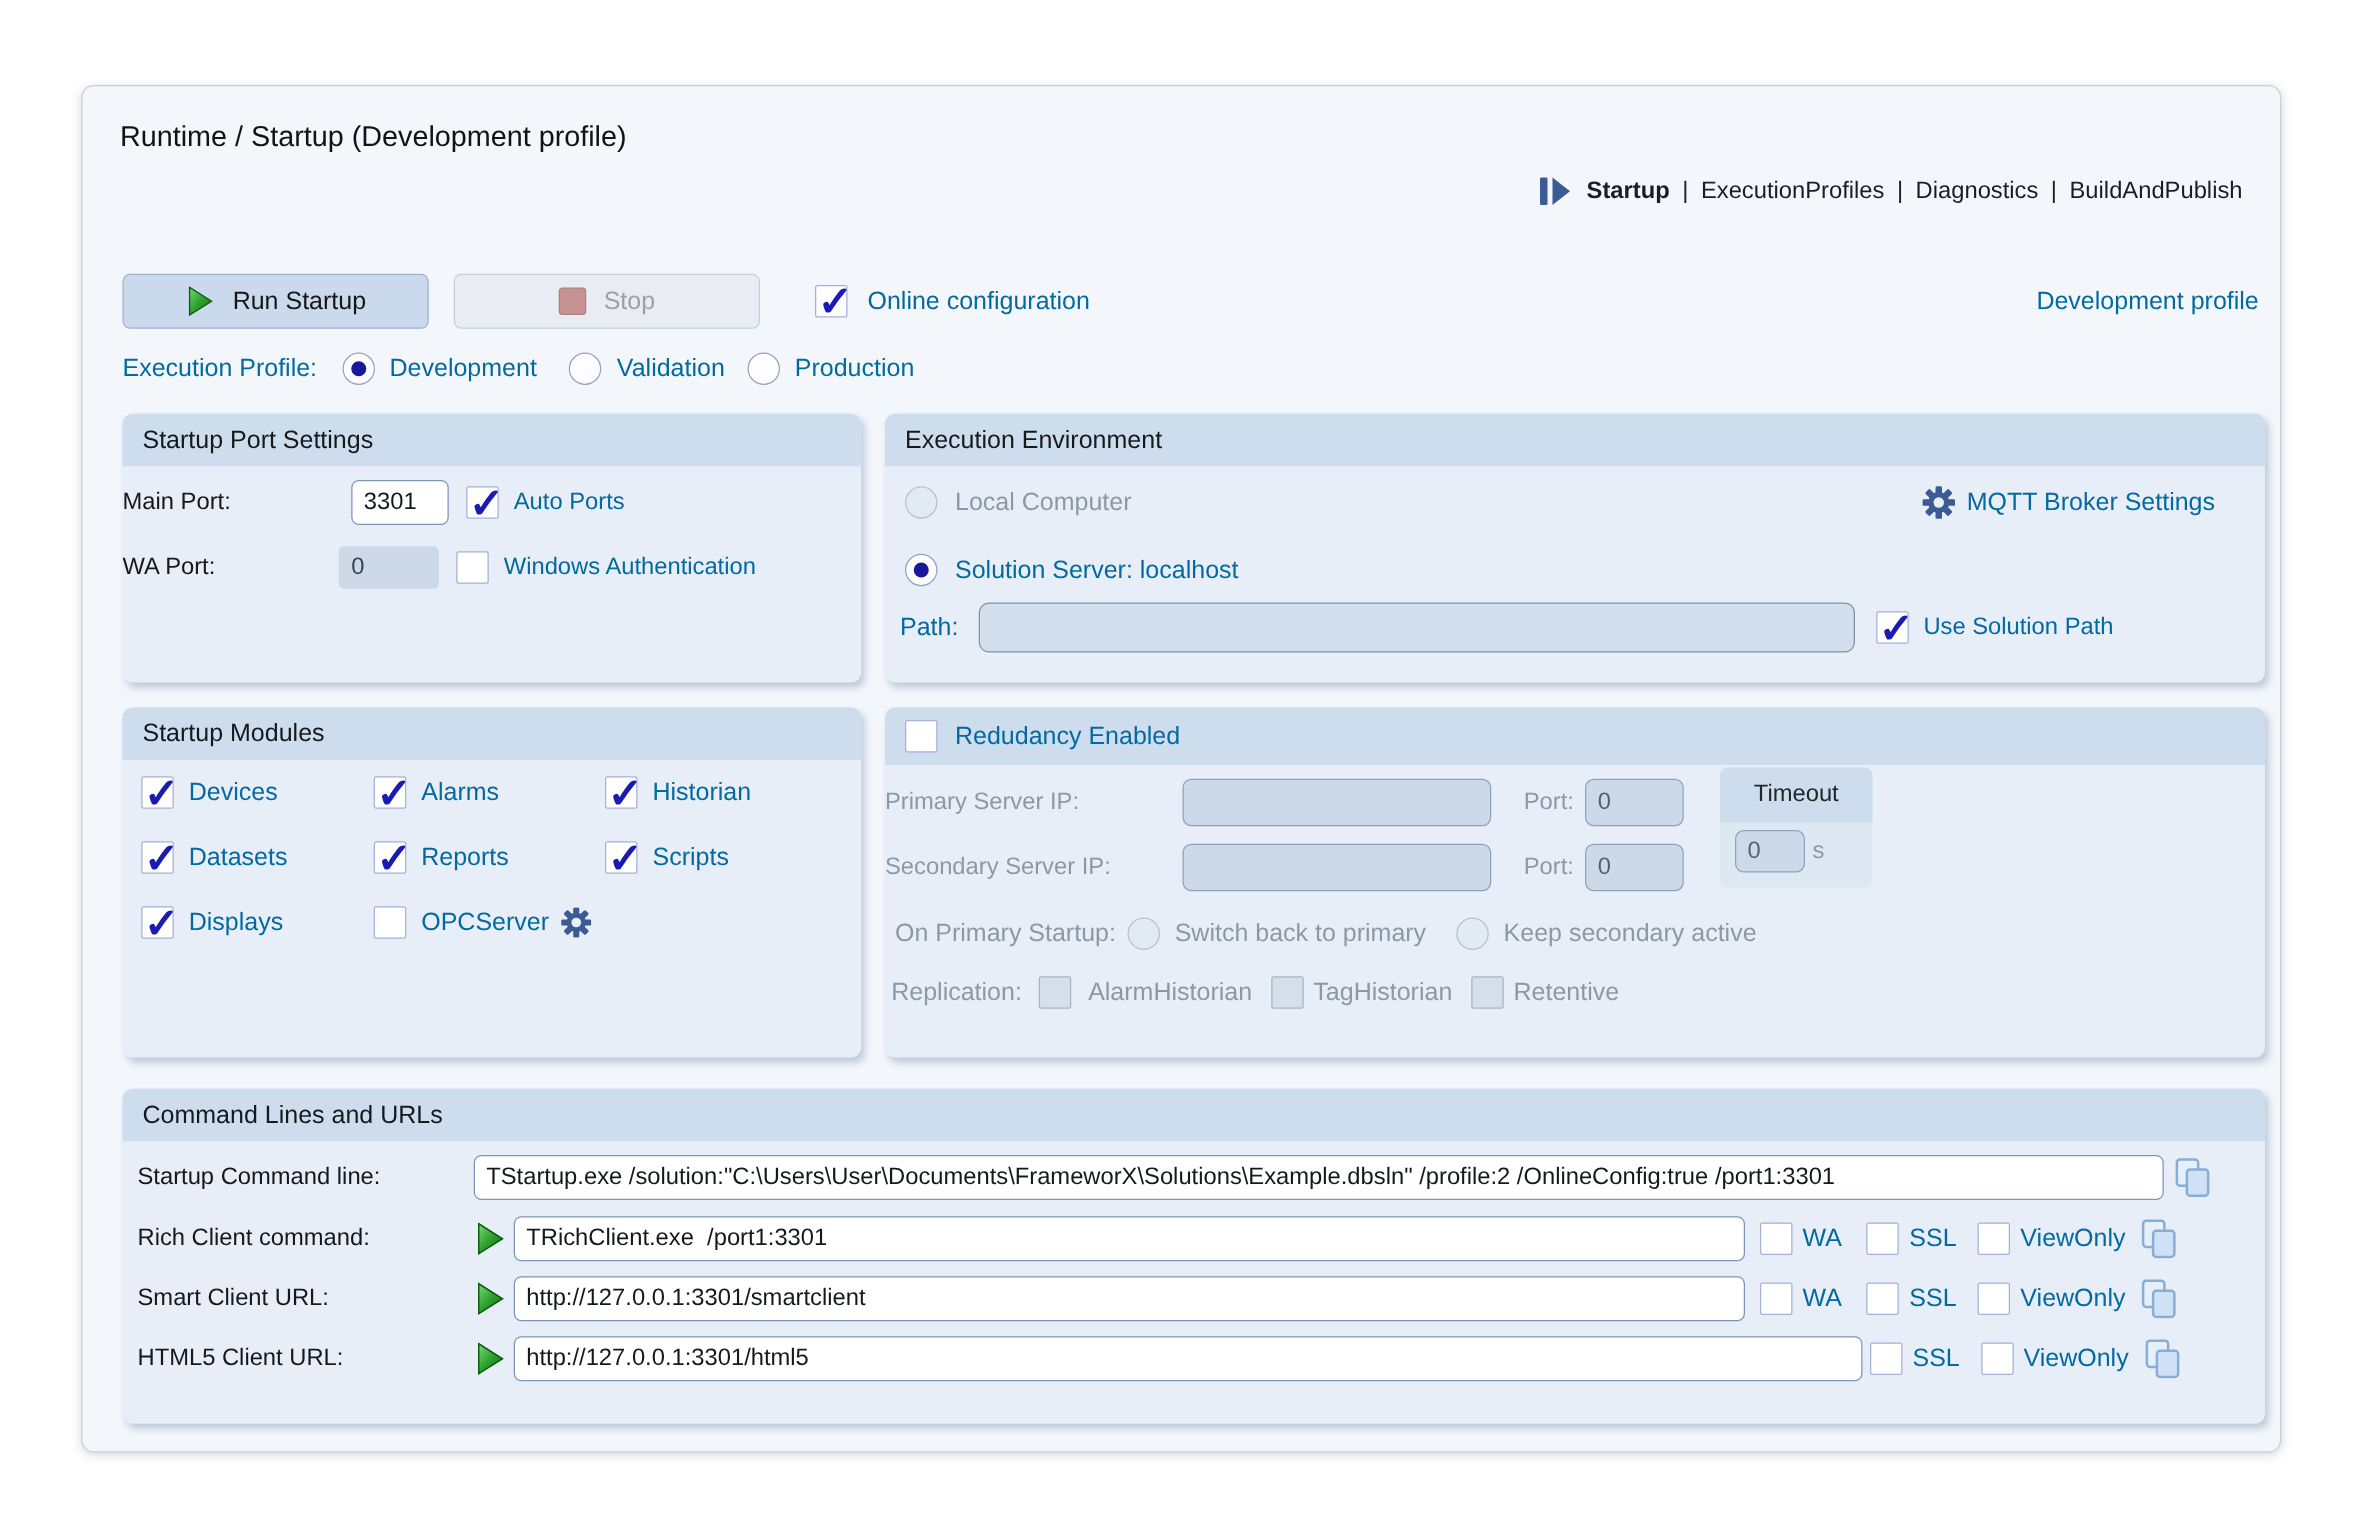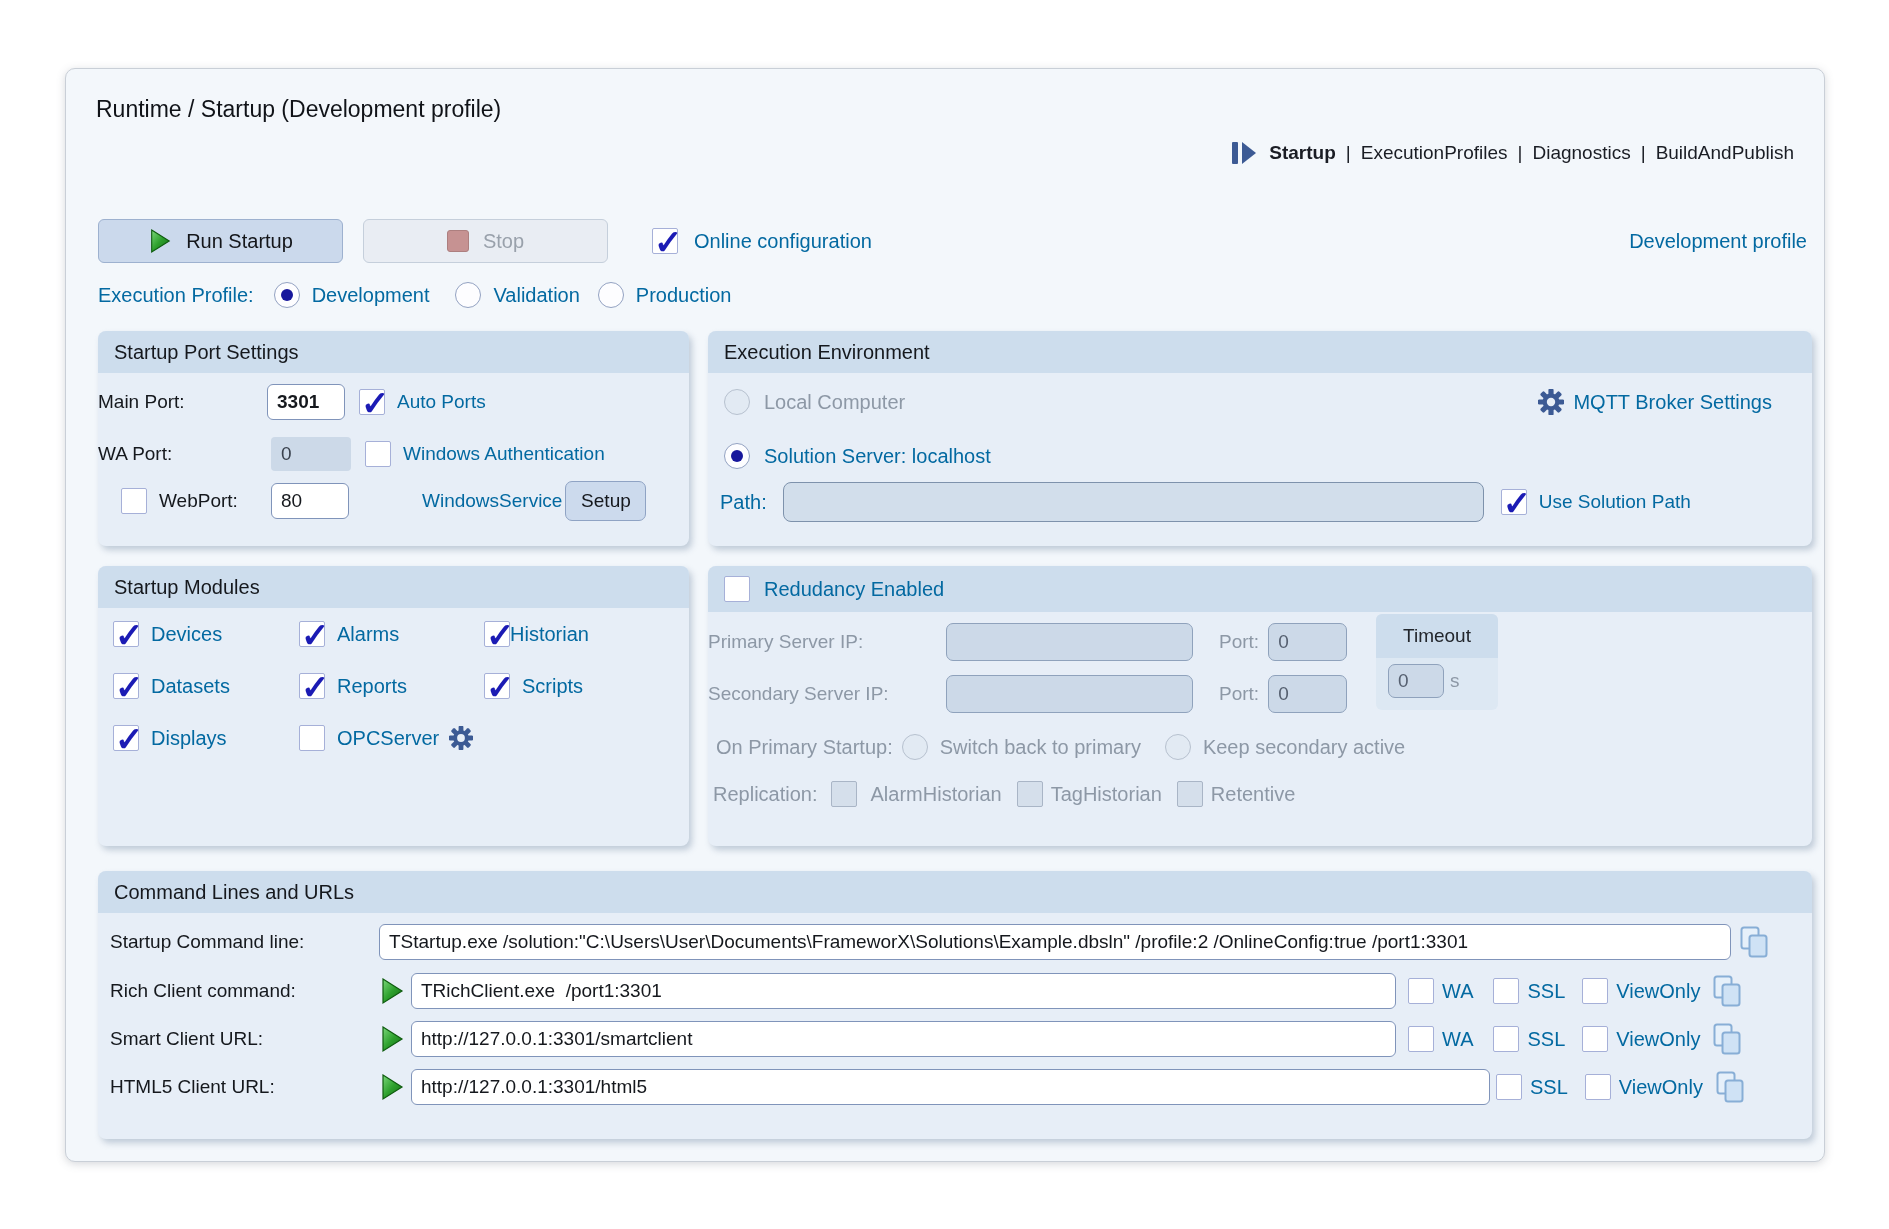--- a/index.html
+++ b/index.html
@@ -117,38 +117,31 @@
     <span class="radio" style="margin-left:26px"></span>
     <span class="lbl big" style="margin-left:12px">Validation</span>
     <span class="radio" style="margin-left:18px"></span>
     <span class="lbl big" style="margin-left:12px">Production</span>
   </div>
 
   <div class="panel" style="left:32px;top:262px;width:591px;height:215px">
     <div class="phead">Startup Port Settings</div>
     <div class="row" style="left:0;top:51px;height:40px;width:100%">
       <span class="lblr" style="width:163px">Main Port:</span>
-      <input class="inp sm" style="margin-left: 6px; font-weight: bold;" type="text" value="3301">
+      <input class="inp sm" style="margin-left: 20px;" type="text" value="3301">
       <span class="cb on" style="margin-left:14px">
           <span class="tick"></span>
         </span>
       <span class="lbl" style="margin-left:12px">Auto Ports</span>
     </div>
     <div class="row" style="left:0;top:103px;height:40px;width:100%">
       <span class="lblr" style="width:163px">WA Port:</span>
       <input class="finp" style="margin-left: 10px;" type="text" value="0">
       <span class="cb" style="margin-left:14px"></span>
       <span class="lbl" style="margin-left:12px">Windows Authentication</span>
-    </div>
-    <div class="row" style="left:0;top:150px;height:40px;width:100%">
-      <span class="cb" style="margin-left:23px"></span>
-      <span class="lblr" style="width:102px;margin-left:12px">WebPort:</span>
-      <input class="inp sm" style="margin-left: 10px;" type="text" value="80">
-      <span class="lbl" style="margin-left:73px">WindowsService</span>
-      <span class="setup" style="margin-left:3px">Setup</span>
     </div>
   </div>
 
   <div class="panel" style="left:642px;top:262px;width:1104px;height:215px">
     <div class="phead">Execution Environment</div>
     <div class="row" style="left:16px;top:54px;height:34px">
       <span class="radio dis"></span>
       <span class="lbl big gray" style="margin-left:14px">Local Computer</span>
     </div>
     <div class="row" style="right:40px;top:54px;height:34px;gap:9px">
@@ -189,21 +182,21 @@
           <span class="tick"></span>
         </span>
       <span class="lbl big">Devices</span>
     </div>
     <div class="row" style="left:201px;top:52px;height:32px;gap:12px">
       <span class="cb on">
           <span class="tick"></span>
         </span>
       <span class="lbl big">Alarms</span>
     </div>
-    <div class="row" style="left:386px;top:52px;height:32px;">
+    <div class="row" style="left:386px;top:52px;height:32px;gap:12px">
       <span class="cb on">
           <span class="tick"></span>
         </span>
       <span class="lbl big">Historian</span>
     </div>
     <div class="row" style="left:15px;top:104px;height:32px;gap:12px">
       <span class="cb on">
           <span class="tick"></span>
         </span>
       <span class="lbl big">Datasets</span>

